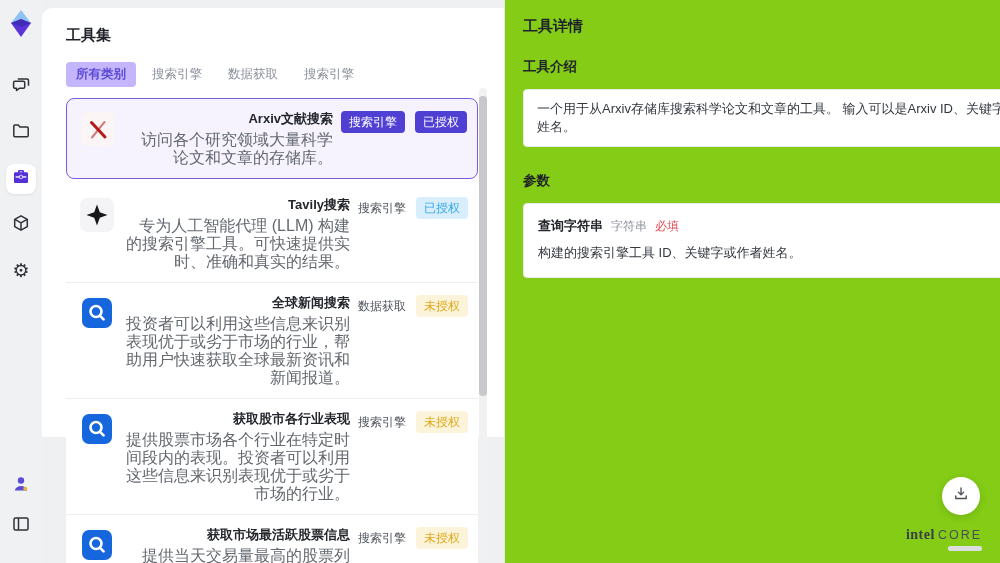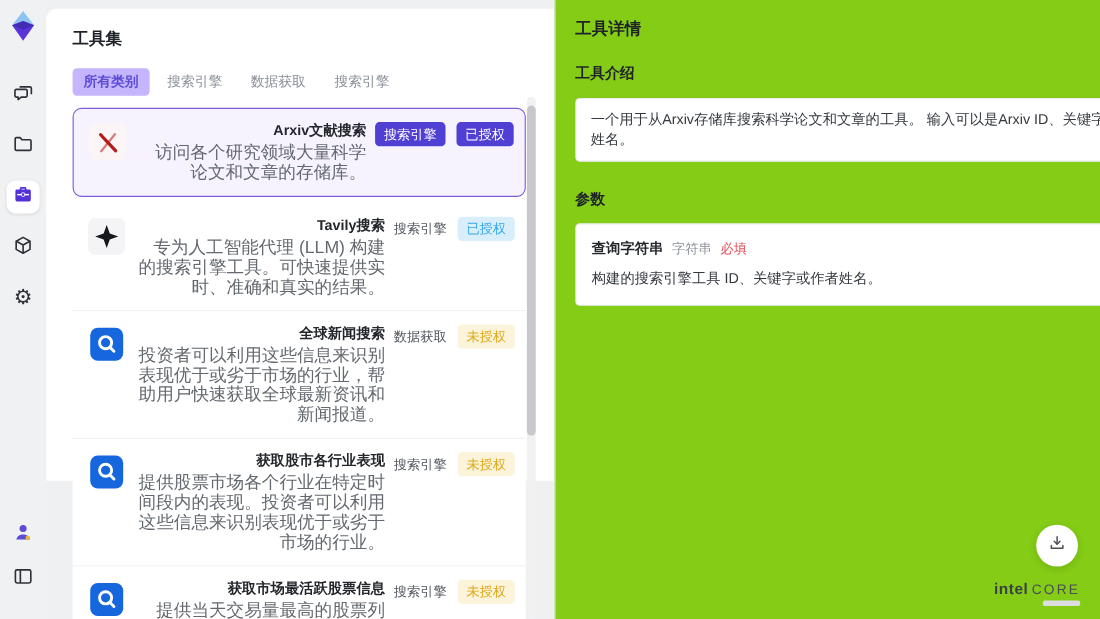--- a/index.html
+++ b/index.html
@@ -52,21 +52,21 @@
   .param-name { font-size:13px; font-weight:bold; color:#23262b; }
   .param-type { font-size:12px; color:#8a8f99; }
   .param-req { font-size:12px; color:#e34d59; }
   .param-desc { font-size:13px; color:#33383f; }
 
   
   .fab { position:absolute; right:20px; bottom:48px; width:38px; height:38px; border-radius:50%; background:#fff; box-shadow:0 2px 8px rgba(0,0,0,.13); display:flex; align-items:center; justify-content:center; cursor:pointer; }
   .fab svg { width:18px; height:18px; }
   .brand { position:absolute; right:18px; bottom:12px; text-align:right; line-height:1; }
   .brand-row { font-size:14px; color:#3a3f46; letter-spacing:.5px; }
-  .brand-intel { font-weight:bold; }
+  .brand-intel { font-weight:bold;font-family:Liberation Serif, serif; }
   .brand-core { font-weight:normal; color:#4a4f55; margin-left:3px; letter-spacing:2px; font-size:12.5px; }
   .brand-sub { width:34px; height:5px; background:#dcdddf; border-radius:2px; margin:4px 0 0 auto; }
 </style>
 </head>
 <body>
 
 <nav class="rail">
   <div class="rail-logo">
     <svg viewBox="0 0 26 28">
       <polygon points="13,0 23,13 13,9 3,13" fill="#8fc3f4"></polygon>

